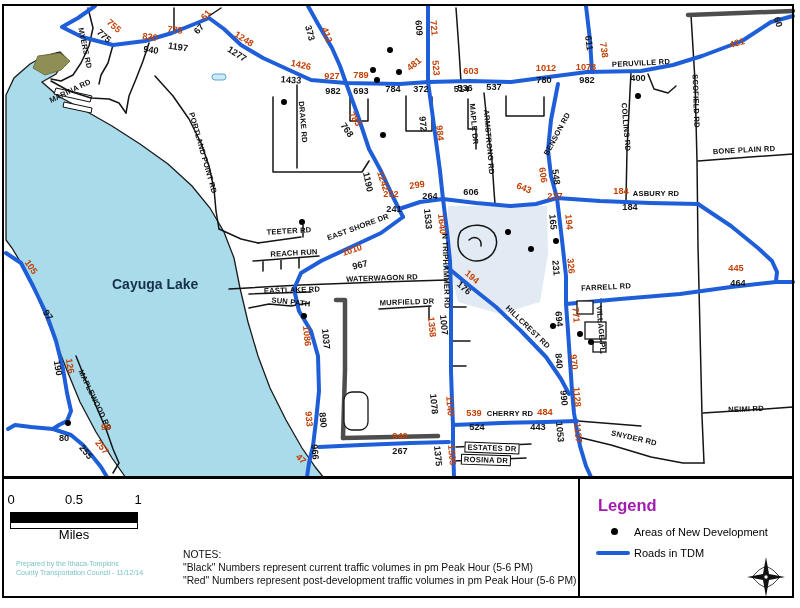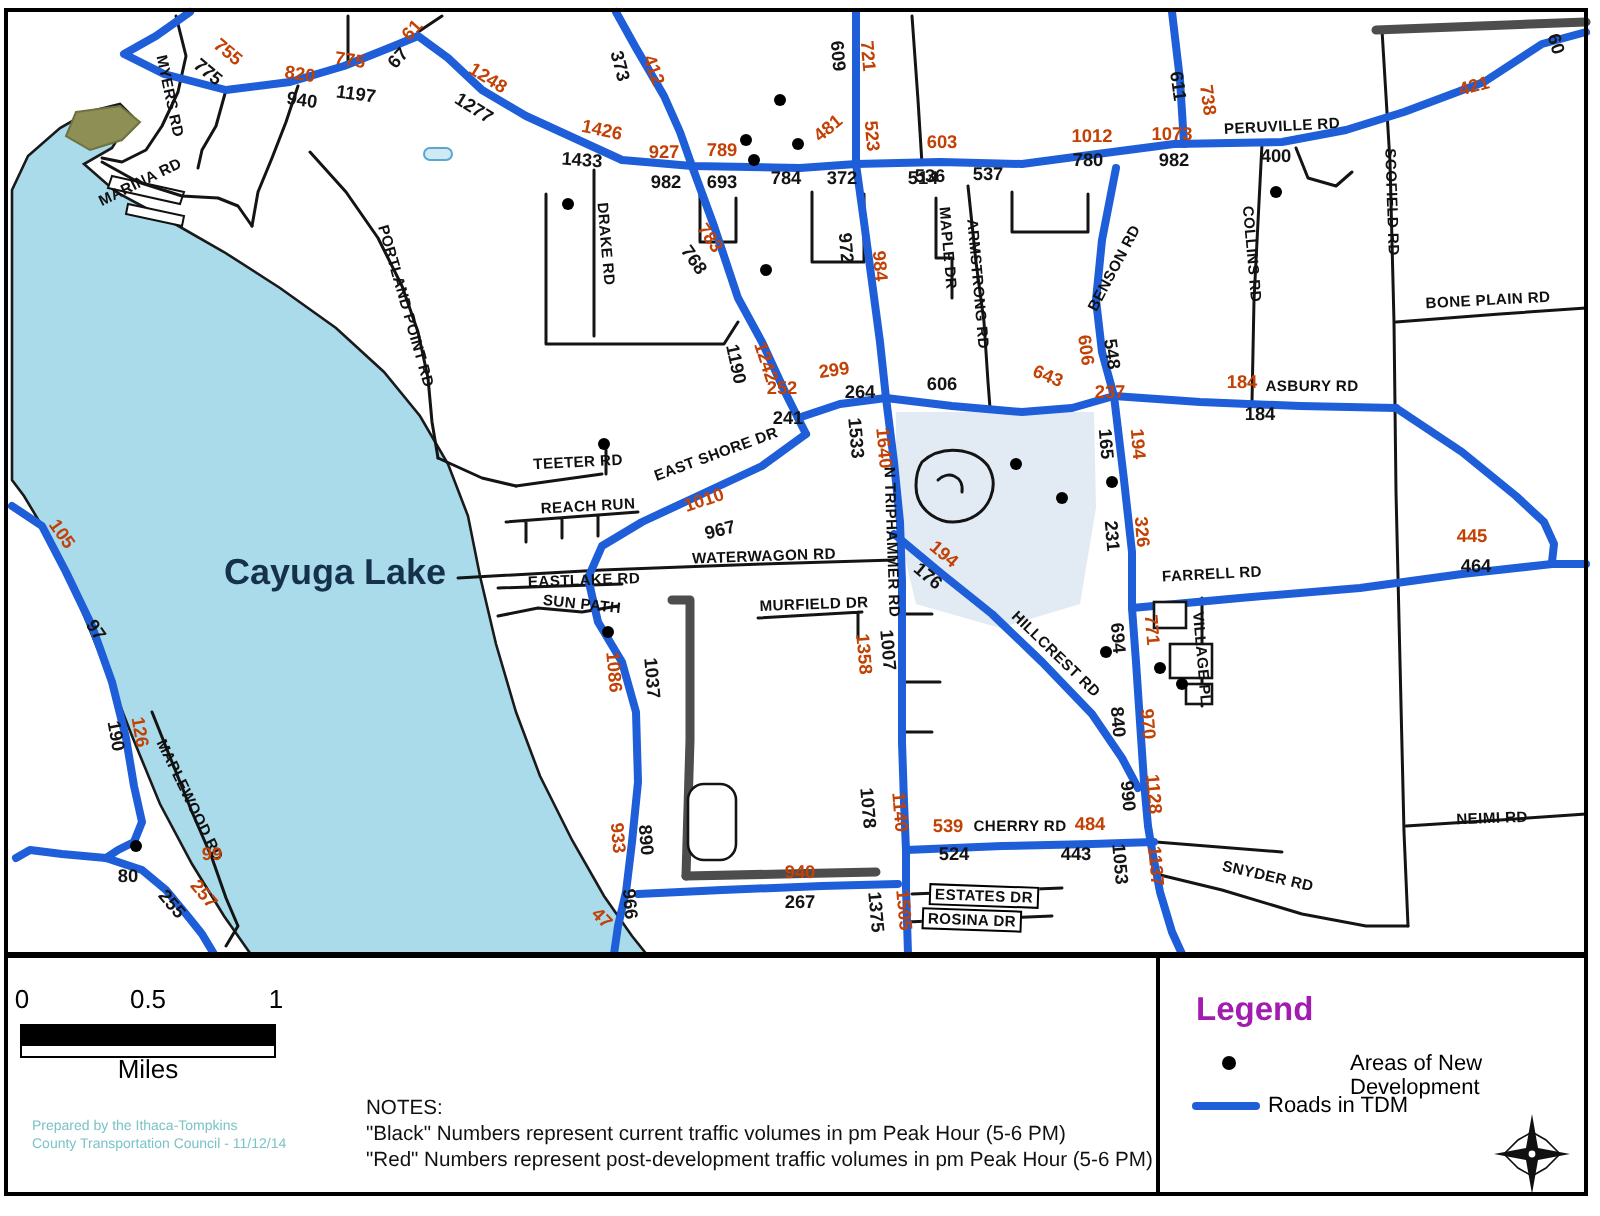--- a/index.html
+++ b/index.html
@@ -14,21 +14,21 @@
   #map-area{position:absolute;left:0;top:0;width:800px;height:478px;}
   #map-svg{position:absolute;left:0;top:0;}
   #labels{position:absolute;left:0;top:0;width:800px;height:478px;z-index:10;}
   .rl{position:absolute;font-weight:bold;font-size:7.6px;letter-spacing:.2px;color:#101010;
       white-space:nowrap;}
   .rl.boxed{border:1px solid #000;background:#fff;padding:0 2px;}
   .tn{position:absolute;font-weight:bold;font-size:9.2px;white-space:nowrap;}
   .tn.blk{color:#141414;}
   .tn.red{color:#c24105;}
   .dot{position:absolute;width:6px;height:6px;border-radius:50%;background:#000;}
-  #lake-label{position:absolute;font-weight:bold;font-size:18px;color:#15314c;white-space:nowrap;z-index:9;}
+  #lake-label{position:absolute;font-weight:bold;font-size:14px;color:#15314c;white-space:nowrap;z-index:9;}
   
   .f-abs{position:absolute;white-space:nowrap;}
   .scale-tick{font-size:13px;color:#000;transform:translate(-50%,0);}
   #scale-bar-black{position:absolute;left:10px;top:512px;width:128px;height:10px;background:#000;}
   #scale-bar-white{position:absolute;left:10px;top:522px;width:128px;height:7px;background:#fff;
                    border:1px solid #000;box-sizing:border-box;}
   #scale-unit{font-size:13px;color:#000;transform:translate(-50%,0);}
   #credit{position:absolute;left:16px;top:559px;font-size:7px;line-height:9px;color:#7ac3c6;}
   #map-title{position:absolute;left:245px;top:491px;font-size:19px;line-height:21px;font-weight:bold;color:#111;}
   #notes{position:absolute;left:183px;top:549px;font-size:10.3px;line-height:12.8px;color:#111;}
@@ -297,21 +297,21 @@
     </div>
 
     <div id="notes">
       <div>NOTES:</div>
       <div>"Black" Numbers represent current traffic volumes in pm Peak Hour (5-6 PM)</div>
       <div>"Red" Numbers represent post-development traffic volumes in pm Peak Hour (5-6 PM)</div>
     </div>
 
     <div id="legend-heading">Legend</div>
     <div id="legend-dot"></div>
-    <div class="legend-item-label" style="left:634px;top:526px;margin-left:41px;">Areas of New Development</div>
+    <div class="legend-item-label" style="left:634px;top:526px;">Areas of New Development</div>
     <div id="legend-line"></div>
     <div class="legend-item-label" style="left:634px;top:547px;">Roads in TDM</div>
 
     <svg id="compass" width="40" height="42" viewBox="0 0 40 42">
       <path d="M20,1 L23,18 39,21 23,24 20,41 17,24 1,21 17,18 Z" fill="#111"></path>
       <path d="M20,10 L27,14 34,21 27,28 20,32 13,28 6,21 13,14 Z" fill="none" stroke="#111" stroke-width="0.8"></path>
       <circle cx="20" cy="21" r="2.2" fill="#fff" stroke="#111" stroke-width="1"></circle>
     </svg>
   </div>
 

